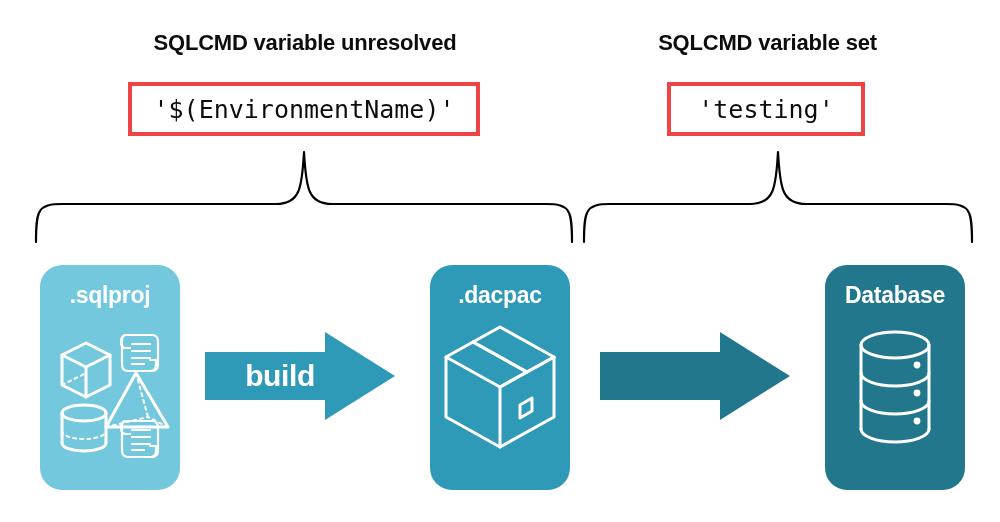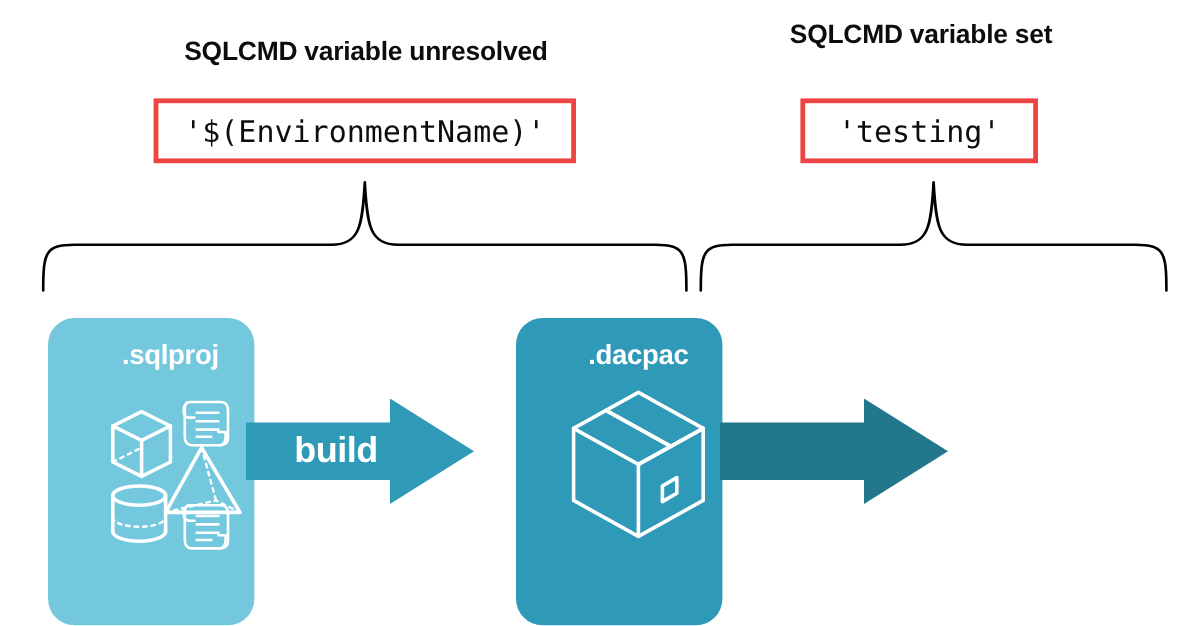--- a/index.html
+++ b/index.html
@@ -26,21 +26,21 @@
     position: absolute;
     font-family: "Liberation Sans", sans-serif;
     font-weight: bold;
     font-size: 22px;
     color: #0d0d0d;
     text-align: center;
     white-space: nowrap;
     letter-spacing: -0.2px;
   }
   #title-left  { left: 0px;   top: 30px; width: 610px; }
-  #title-right { left: 600px; top: 16px; width: 335px; }
+  #title-right { left: 600px; top: 30px; width: 335px; }
 
   
   .code-box {
     position: absolute;
     box-sizing: border-box;
     background: #ffffff;
     border: 4px solid #ef4444;
     display: flex;
     align-items: center;
     justify-content: center;
@@ -67,26 +67,25 @@
     stroke-width: 2.2;
     stroke-linecap: round;
     stroke-linejoin: round;
   }
 
   
   .card {
     position: absolute;
     top: 265px;
     width: 140px;
-    height: 256px;
+    height: 225px;
     border-radius: 22px;
     display: flex;
     flex-direction: column;
     align-items: center;
-    padding-left: 32px;
   }
   #card-sqlproj  { left: 40px;  background: #74C8DE; }
   #card-dacpac   { left: 430px; background: #2F99B8; }
   #card-database { left: 825px; background: #23778C; }
 
   .card-label {
     margin-top: 17px;
     font-family: "Liberation Sans", sans-serif;
     font-weight: bold;
     font-size: 23px;
@@ -232,20 +231,35 @@
         <path class="wire" d="M 70 74 L 70 134"></path>
 
         <path class="wire" d="M 43 29 L 97 59 L 124 44"></path>
         <path class="wire" d="M 43 29 L 97 59 L 70 74"></path>
 
         <path class="wire" d="M 90 92 L 102 85 L 102 98 L 90 105 Z"></path>
       </g>
     </svg>
   </div>
 
+  <div class="card" id="card-database">
+    <div class="card-label">Database</div>
+    <svg class="card-art" viewBox="0 0 140 160">
+      <g>
+        <ellipse class="wire" cx="70" cy="32" rx="34" ry="13"></ellipse>
+        <path class="wire" d="M 36 32 L 36 116 M 104 32 L 104 116"></path>
+        <path class="wire" d="M 36 116 C 36 123 51 129 70 129 C 89 129 104 123 104 116"></path>
+        <path class="wire" d="M 36 60 C 36 67 51 73 70 73 C 89 73 104 67 104 60"></path>
+        <path class="wire" d="M 36 88 C 36 95 51 101 70 101 C 89 101 104 95 104 88"></path>
+        <circle class="wire-fill" cx="92" cy="52" r="3.4"></circle>
+        <circle class="wire-fill" cx="92" cy="80" r="3.4"></circle>
+        <circle class="wire-fill" cx="92" cy="108" r="3.4"></circle>
+      </g>
+    </svg>
+  </div>
 
   <div class="arrow-wrap" id="arrow-build">
     <svg class="arrow-svg" viewBox="0 0 190 88">
       <path d="M 0 20 L 120 20 L 120 0 L 190 44 L 120 88 L 120 68 L 0 68 Z" fill="#2F99B8"></path>
     </svg>
     <div class="arrow-label">build</div>
   </div>
 
   <div class="arrow-wrap" id="arrow-deploy">
     <svg class="arrow-svg" viewBox="0 0 190 88">

